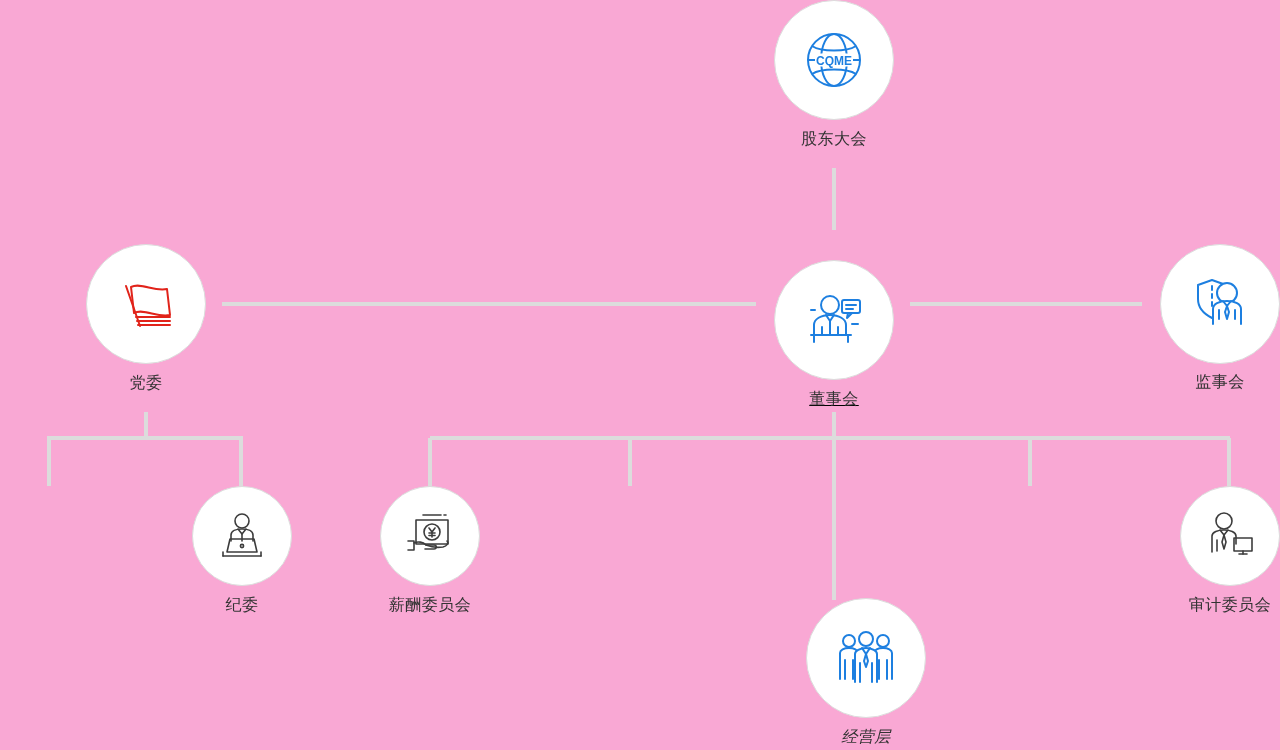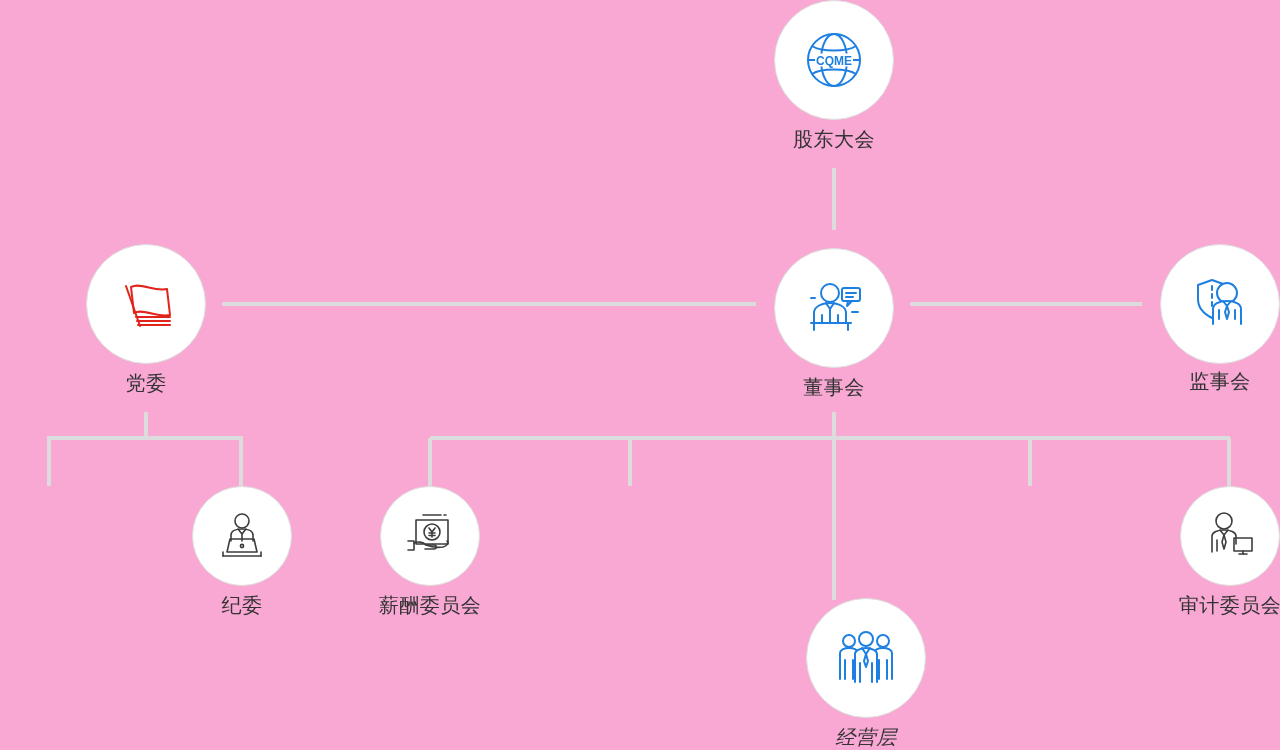--- a/index.html
+++ b/index.html
@@ -35,21 +35,21 @@
     border-radius: 50%;
     border: 1px solid #dcdcdc;
     background: #ffffff;
     display: flex;
     align-items: center;
     justify-content: center;
     box-sizing: border-box;
   }
   .node-label {
     margin-top: 9px;
-    font-size: 20px;
+    font-size: 16px;
     line-height: 20px;
     color: #333333;
     white-space: nowrap;
     letter-spacing: 0.5px;
   }
   
   .size-lg .node-circle { width: 120px; height: 120px; }
   .size-sm .node-circle { width: 100px; height: 100px; }
   .size-lg { width: 120px; }
   .size-sm { width: 100px; }
@@ -104,21 +104,21 @@
         <line x1="12" y1="14" x2="26" y2="54"></line>
         <path d="M17 15 C27 10, 40 20, 53 17 L56 43 C43 46, 30 36, 20 41 Z"></path>
         <line x1="22" y1="45" x2="56" y2="45"></line>
         <line x1="23" y1="49" x2="56" y2="49"></line>
         <line x1="24" y1="53" x2="56" y2="53"></line>
       </svg>
     </div>
     <div class="node-label">党委</div>
   </div>
 
-  <div class="node size-lg" style="left:774px; top:248px;">
+  <div class="node size-lg" style="left:774px; top:260px;text-decoration:underline;">
     <div class="node-circle">
       <svg class="node-icon" width="64" height="64" viewBox="0 0 64 64" fill="none" stroke="#1d7fe0" stroke-width="2" stroke-linecap="round" stroke-linejoin="round">
         <circle cx="28" cy="17" r="9"></circle>
         <path d="M12 47 L12 37 C12 31, 19 27, 28 27 C37 27, 44 31, 44 37 L44 47"></path>
         <path d="M24 27 L28 33 L32 27"></path>
         <line x1="28" y1="33" x2="28" y2="47"></line>
         <line x1="20" y1="39" x2="20" y2="46"></line>
         <line x1="36" y1="39" x2="36" y2="46"></line>
         <line x1="9" y1="47" x2="49" y2="47"></line>
         <line x1="12" y1="47" x2="12" y2="54"></line>

